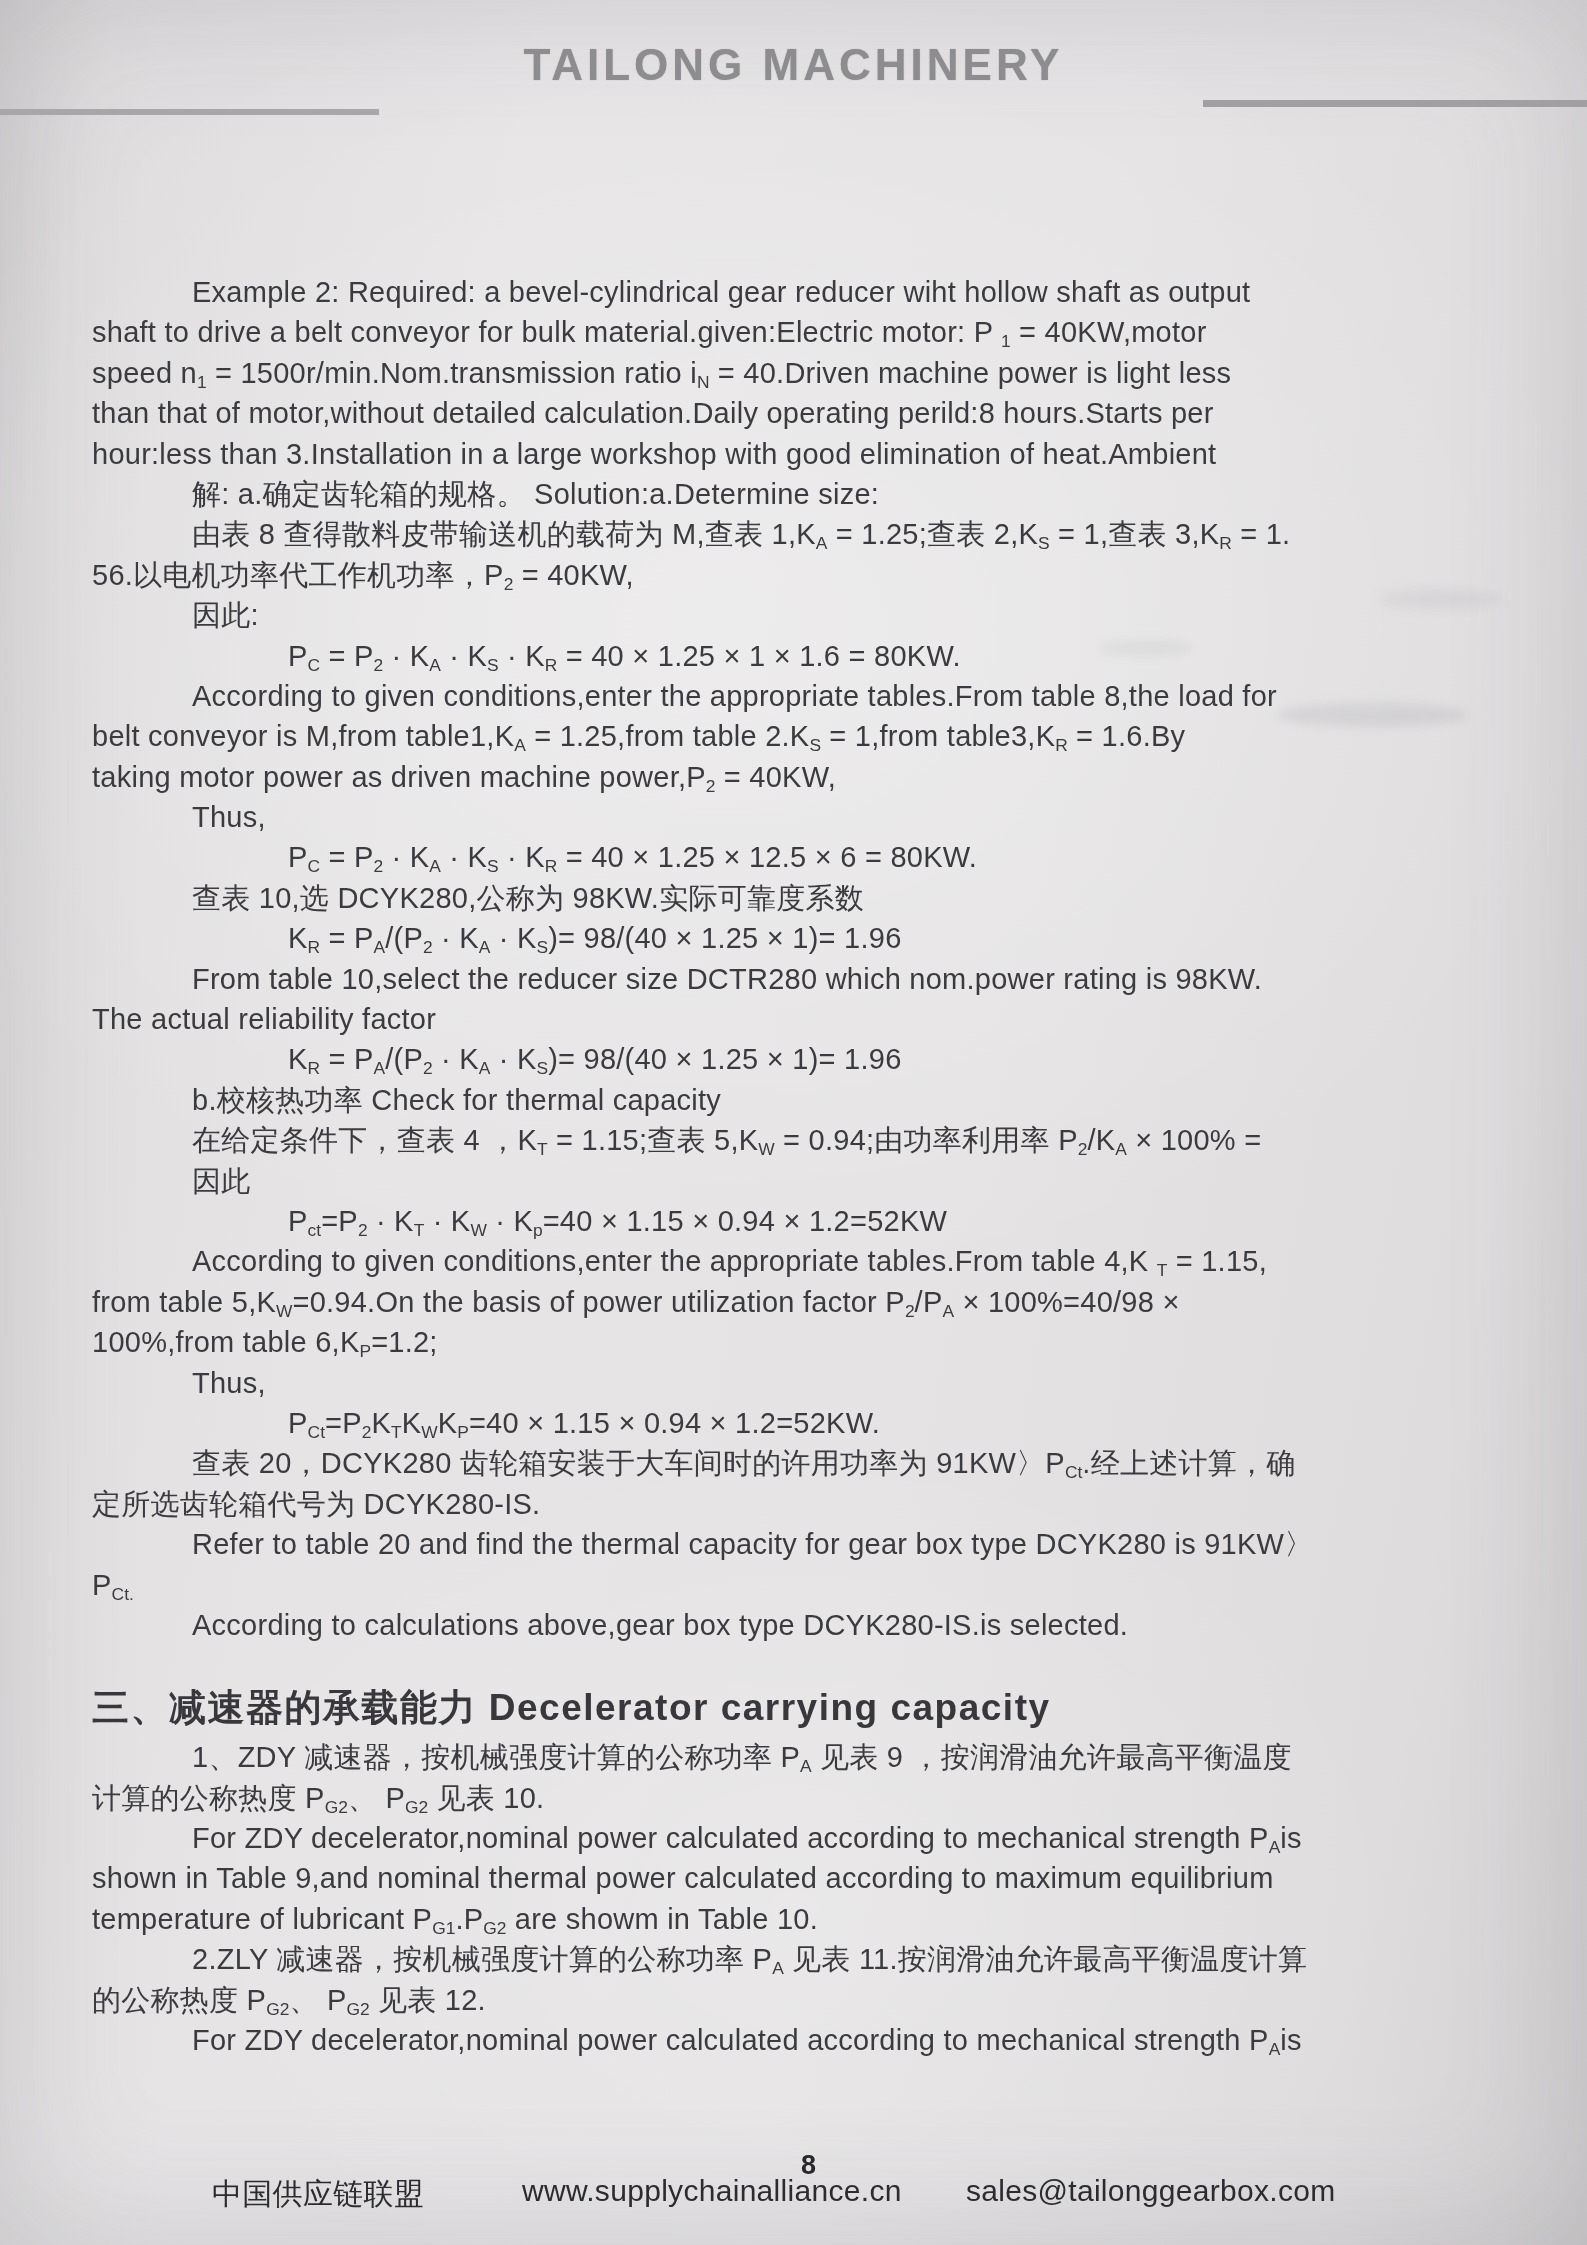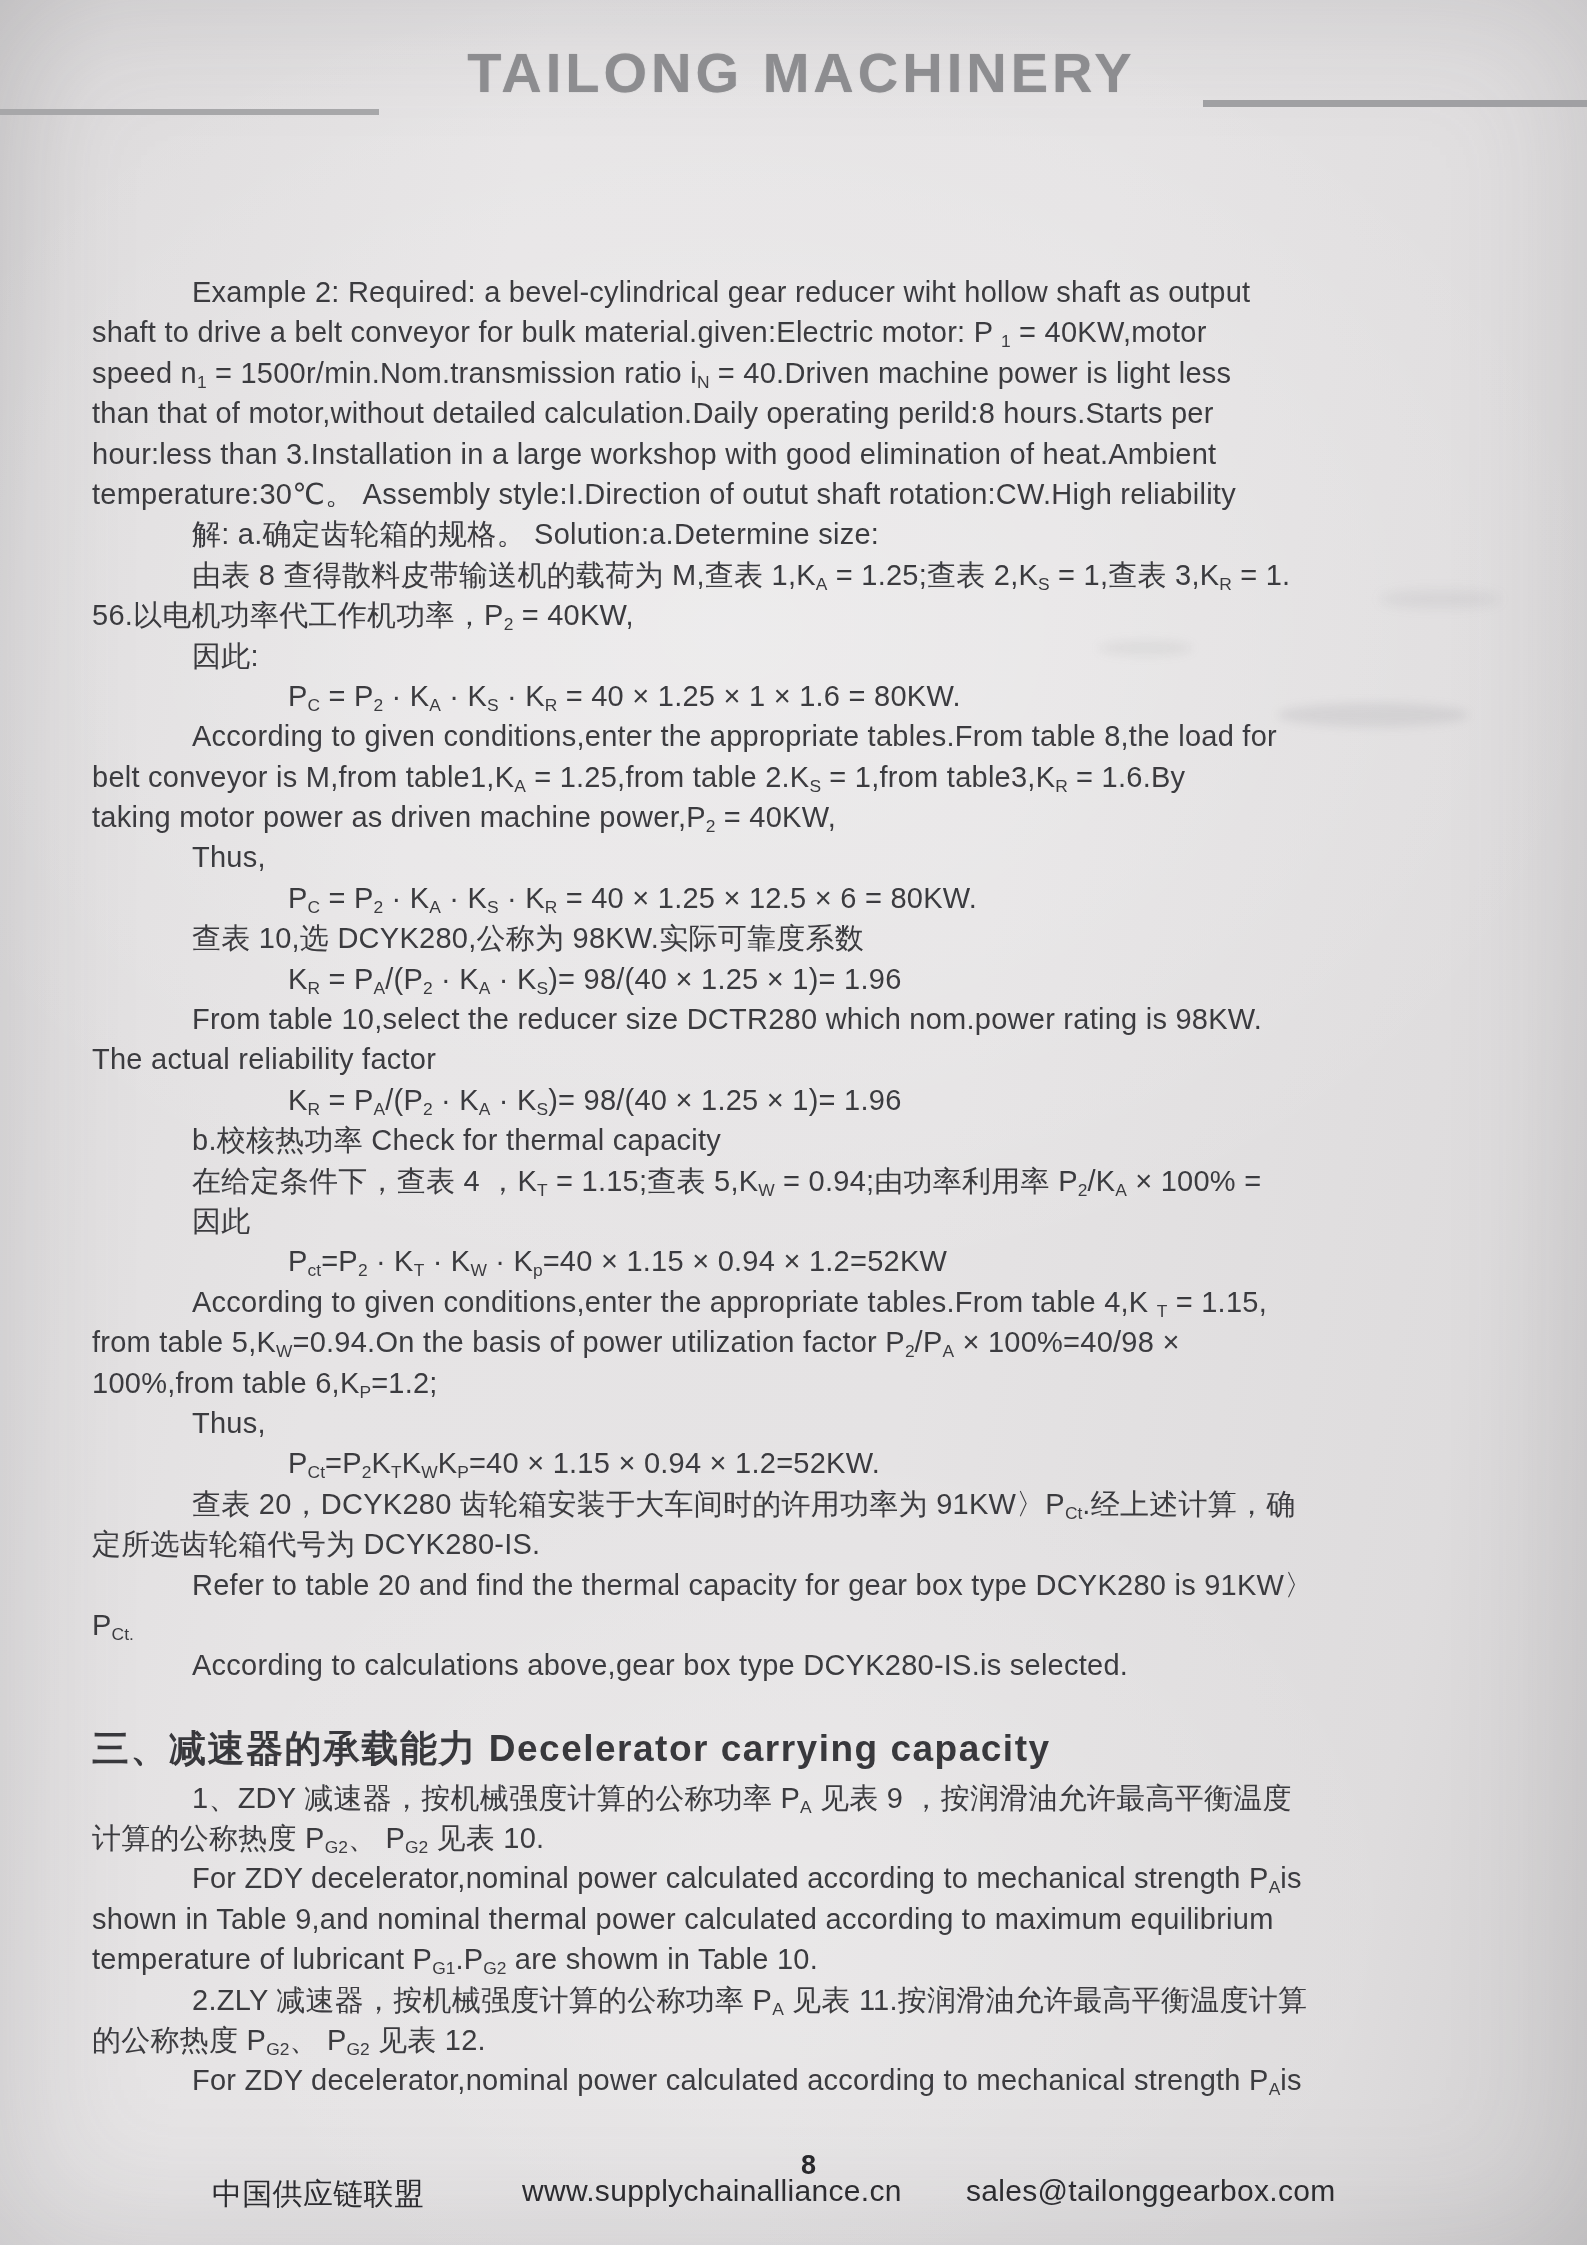--- a/index.html
+++ b/index.html
@@ -13,24 +13,23 @@
     background-color:#e2e0e1;
     background-image:
       radial-gradient(ellipse 1250px 950px at 46% 28%, rgba(255,255,255,0.30), rgba(255,255,255,0) 72%),
       radial-gradient(ellipse 900px 700px at 50% 85%, rgba(255,255,255,0.18), rgba(255,255,255,0) 70%),
       linear-gradient(100deg,#d6d4d5 0%,#dfddde 6%,#e6e4e5 28%,#e5e3e4 58%,#dedcdd 86%,#d2d0d1 100%);
     box-shadow:inset 0 0 140px rgba(88,88,94,0.20);
   }
   
   .hdr-title{
     position:absolute;top:40px;left:50%;transform:translateX(-50%);
-    font-size:56px;font-weight:800;letter-spacing:4px;
+    font-size:44px;font-weight:800;letter-spacing:4px;
     color:#8d8d90;white-space:nowrap;
     text-shadow:0 0 1px rgba(120,120,124,0.55);
-    margin-left:8px;
   }
   .rule{position:absolute;background:#a7a7a9;}
   .rule-left{left:0;top:109px;width:379px;height:6px;}
   .rule-right{left:1203px;top:100px;width:384px;height:7px;background:#a0a0a3;}
   
   .doc-body{position:absolute;left:92px;top:272px;right:56px;}
   .line{
     height:40.4px;line-height:40.4px;
     font-size:29px;letter-spacing:0.25px;
     white-space:nowrap;color:#3b3b3f;
@@ -62,21 +61,20 @@
   <div class="rule rule-left"></div>
   <div class="hdr-title">TAILONG MACHINERY</div>
   <div class="rule rule-right"></div>
 
   <div class="doc-body">
       <div class="line indent-1">Example 2: Required: a bevel-cylindrical gear reducer wiht hollow shaft as output</div>
       <div class="line indent-0">shaft to drive a belt conveyor for bulk material.given:Electric motor: P <sub>1</sub> = 40KW,motor</div>
       <div class="line indent-0">speed n<sub>1</sub> = 1500r/min.Nom.transmission ratio i<sub>N</sub> = 40.Driven machine power is light less</div>
       <div class="line indent-0">than that of motor,without detailed calculation.Daily operating perild:8 hours.Starts per</div>
       <div class="line indent-0">hour:less than 3.Installation in a large workshop with good elimination of heat.Ambient</div>
-      <div class="line indent-0">temperature:30℃。 Assembly style:I.Direction of outut shaft rotation:CW.High reliability</div>
       <div class="line indent-1">解: a.确定齿轮箱的规格。  Solution:a.Determine size:</div>
       <div class="line indent-1">由表 8 查得散料皮带输送机的载荷为 M,查表 1,K<sub>A</sub> = 1.25;查表 2,K<sub>S</sub> = 1,查表 3,K<sub>R</sub> = 1.</div>
       <div class="line indent-0">56.以电机功率代工作机功率，P<sub>2</sub> = 40KW,</div>
       <div class="line indent-1">因此:</div>
       <div class="line indent-2">P<sub>C</sub> = P<sub>2</sub> · K<sub>A</sub> · K<sub>S</sub> · K<sub>R</sub> = 40 × 1.25 × 1 × 1.6 = 80KW.</div>
       <div class="line indent-1">According to given conditions,enter the appropriate tables.From table 8,the load for</div>
       <div class="line indent-0">belt conveyor is M,from table1,K<sub>A</sub> = 1.25,from table 2.K<sub>S</sub> = 1,from table3,K<sub>R</sub> = 1.6.By</div>
       <div class="line indent-0">taking motor power as driven machine power,P<sub>2</sub> = 40KW,</div>
       <div class="line indent-1">Thus,</div>
       <div class="line indent-2">P<sub>C</sub> = P<sub>2</sub> · K<sub>A</sub> · K<sub>S</sub> · K<sub>R</sub> = 40 × 1.25 × 12.5 × 6 = 80KW.</div>

